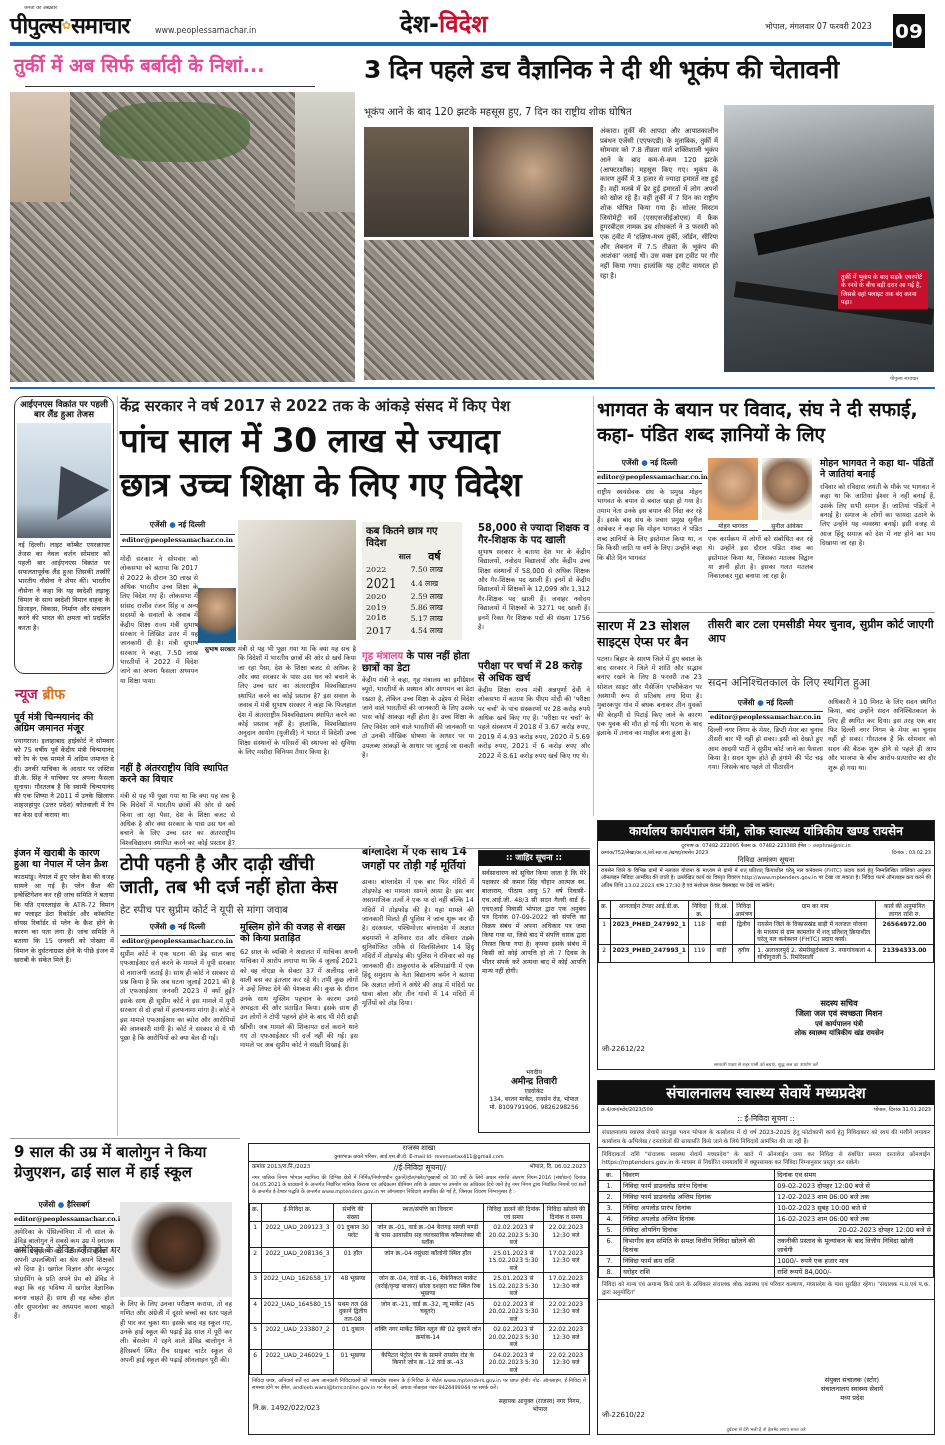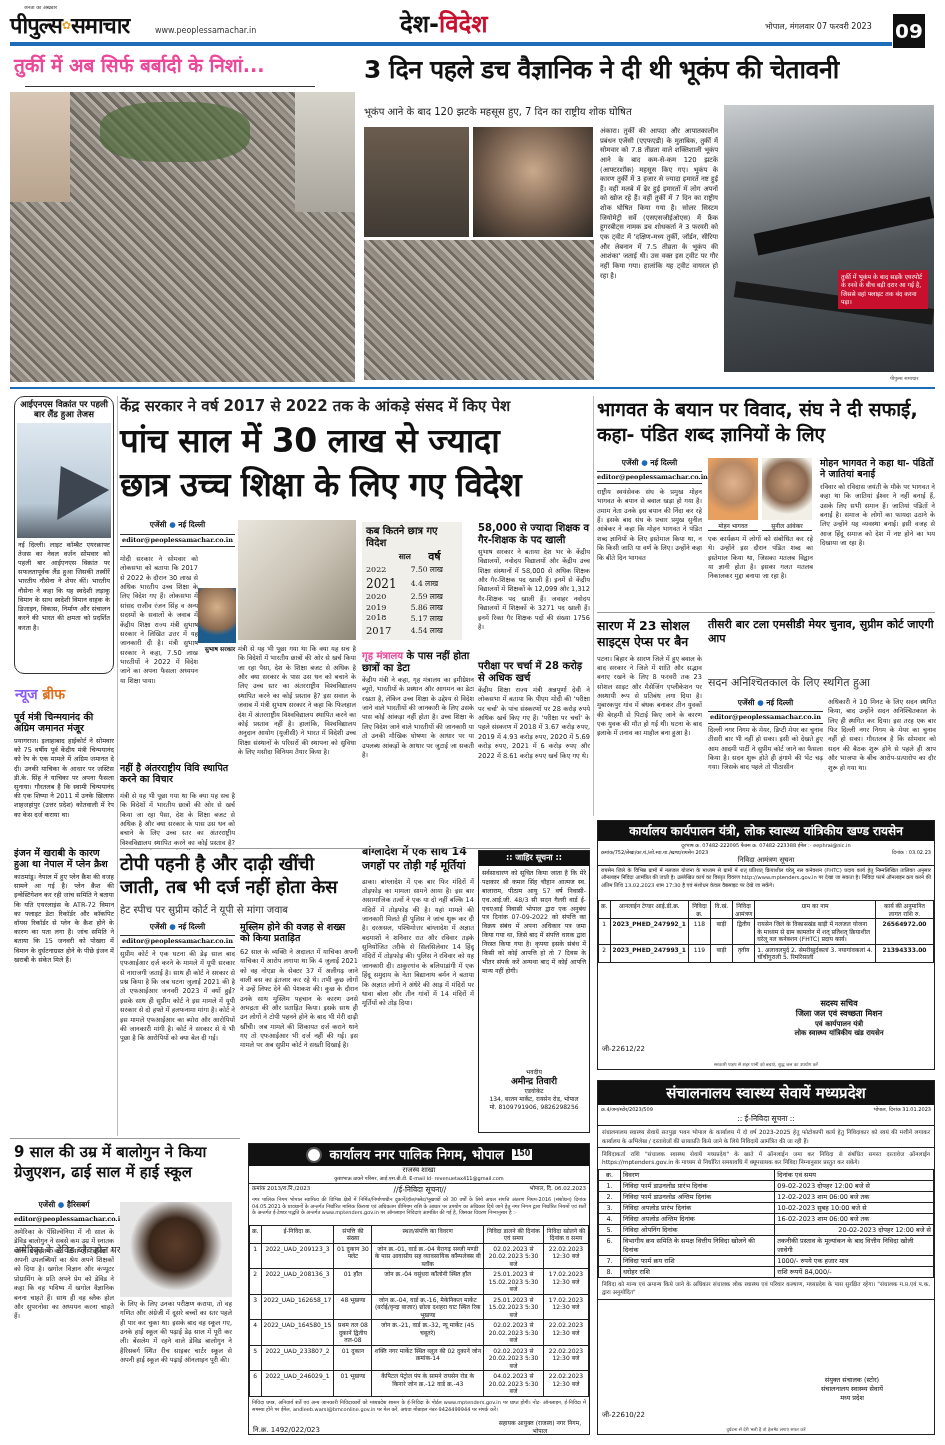--- a/index.html
+++ b/index.html
@@ -65,21 +65,21 @@
 
 <div class="abs" style="left:14px;top:396px;width:100px;height:278px;border:1px solid #333;border-radius:10px;overflow:hidden">
   <div class="hd" style="font-size:8.5px;padding:3px;text-align:center">आईएनएस विक्रांत पर पहली बार लैंड हुआ तेजस</div>
   <div class="photo" style="height:115px;margin:0 2px;background:linear-gradient(#dfe8f0,#b9c9d6 70%,#5a6470)">
     <div style="position:relative;left:25px;top:40px;width:0;height:0;border-left:30px solid transparent;border-right:30px solid transparent;border-bottom:45px solid #3d4550;transform:rotate(-30deg)"></div>
   </div>
   <div class="txt" style="padding:3px;font-size:6.5px;height:130px">नई दिल्ली। लाइट कॉम्बैट एयरक्राफ्ट तेजस का नेवल वर्जन सोमवार को पहली बार आईएनएस विक्रांत पर सफलतापूर्वक लैंड हुआ जिसकी तस्वीरें भारतीय नौसेना ने शेयर कीं। भारतीय नौसेना ने कहा कि यह स्वदेशी लड़ाकू विमान के साथ स्वदेशी विमान वाहक के डिजाइन, विकास, निर्माण और संचालन करने की भारत की क्षमता को प्रदर्शित करता है।</div>
 </div>
 
 <div class="abs" style="left:15px;top:685px;font-size:14px;font-weight:bold;">
-  <span style="color:#8b5cf6">न्यूज</span> <span style="color:#e07020">ब्रीफ</span>
+  <span style="color:#be185d">न्यूज</span> <span style="color:#e07020">ब्रीफ</span>
 </div>
 <div class="abs" style="left:14px;top:712px;width:100px;">
   <div class="hd" style="font-size:9.5px;">पूर्व मंत्री चिन्मयानंद की अग्रिम जमानत मंजूर</div>
   <div class="txt" style="margin-top:3px;height:105px;font-size:6.5px">प्रयागराज। इलाहाबाद हाईकोर्ट ने सोमवार को 75 वर्षीय पूर्व केंद्रीय मंत्री चिन्मयानंद को रेप के एक मामले में अग्रिम जमानत दे दी। उनकी याचिका के आधार पर जस्टिस डी.के. सिंह ने याचिका पर अपना फैसला सुनाया। गौरतलब है कि स्वामी चिन्मयानंद की एक शिष्या ने 2011 में उनके खिलाफ शाहजहांपुर (उत्तर प्रदेश) कोतवाली में रेप का केस दर्ज कराया था।</div>
 </div>
 <div class="abs" style="left:14px;top:848px;width:100px;">
   <div class="hd" style="font-size:9.5px;">इंजन में खराबी के कारण हुआ था नेपाल में प्लेन क्रैश</div>
   <div class="txt" style="margin-top:3px;height:170px;font-size:6.5px">काठमांडू। नेपाल में हुए प्लेन क्रैश की वजह सामने आ गई है। प्लेन क्रैश की इन्वेस्टिगेशन कर रही जांच समिति ने बताया कि यति एयरलाइंस के ATR-72 विमान का फ्लाइट डेटा रिकॉर्डर और कॉकपिट वॉयस रिकॉर्डर से प्लेन के क्रैश होने के कारण का पता लगा है। जांच समिति ने बताया कि 15 जनवरी को पोखरा में विमान के दुर्घटनाग्रस्त होने के पीछे इंजन में खराबी के संकेत मिले हैं।</div>
 </div>
 
@@ -217,25 +217,20 @@
 <div class="abs" style="left:14px;top:1244px;width:222px;font-size:9.5px;color:#333">अमेरिका के डेविड ब्लैकहोल पर करेंगे रिसर्च</div>
 <div class="abs" style="left:14px;top:1200px;width:100px;">
   <div class="byline"><span>एजेंसी</span> <span class="dot">●</span> <span>हैरिसबर्ग</span></div>
   <div class="email" style="margin-top:3px">editor@peoplessamachar.co.in</div>
 </div>
 <div class="abs txt" style="left:14px;top:1228px;width:100px;height:208px;font-size:6.6px">अमेरिका के पेंसिल्वेनिया में नौ साल के डेविड बालोगुन ने सबसे कम उम्र में स्नातक यानी ग्रेजुएशन कर लिया है। डेविड ने अपनी उपलब्धियों का श्रेय अपने शिक्षकों को दिया है। खगोल विज्ञान और कंप्यूटर प्रोग्रामिंग के प्रति अपने प्रेम को डेविड ने कहा कि वह भविष्य में खगोल वैज्ञानिक बनना चाहते हैं। साथ ही वह ब्लैक होल और सुपरनोवा का अध्ययन करना चाहते हैं।</div>
 <div class="abs photo" style="left:120px;top:1202px;width:112px;height:95px;background:radial-gradient(circle at 50% 45%,#5a3b2a,#3a261a 35%,#e6e6e6 60%)"></div>
 <div class="abs txt" style="left:120px;top:1300px;width:112px;height:135px;font-size:6.6px">के लिए के लिए उनका परीक्षण कराया, तो वह गणित और अंग्रेजी में दूसरे बच्चों का स्तर पहले ही पार कर चुका था। इसके बाद वह स्कूल गए, उनके हाई स्कूल की पढ़ाई डेढ़ साल में पूरी कर ली। बेंसलेम में रहने वाले डेविड बालोगुन ने हैरिसबर्ग स्थित रीच साइबर चार्टर स्कूल से अपनी हाई स्कूल की पढ़ाई ऑनलाइन पूरी की।</div>
 
 <div class="abs boxborder" style="left:248px;top:1143px;width:342px;height:292px;">
-  <div class="blkhead" style="font-size:13px;padding:2px 0;display:flex;align-items:center;justify-content:center;gap:8px">
-    <span style="display:inline-block;width:16px;height:16px;border-radius:50%;background:#fff;border:2px solid #555"></span>
-    <span>कार्यालय नगर पालिक निगम, भोपाल</span>
-    <span style="font-size:8px;background:#fff;color:#111;padding:0 2px">150</span>
-  </div>
   <div style="text-align:center;font-size:7px">राजस्व शाखा</div>
   <div style="text-align:center;font-size:5px;border-bottom:1px solid #222;padding-bottom:1px">कुशाभाऊ ठाकरे परिसर, आई.एस.बी.टी. E-mail Id- revenuetax411@gmail.com</div>
   <div style="display:flex;justify-content:space-between;font-size:5.5px;padding:1px 3px">
     <span>क्रमांक 2013/रा.नि./2023</span>
     <span style="font-size:7.5px">//ई-निविदा सूचना//</span>
     <span>भोपाल, दि. 06.02.2023</span>
   </div>
   <div class="txt" style="font-size:5px;padding:0 3px;line-height:1.35;height:28px">नगर पालिक निगम भोपाल स्वामित्व की विभिन्न क्षेत्रों में निर्मित/निर्माणाधीन दुकानें/हॉल/फ्लेट/भूखण्डों को 30 वर्षों के लिये अचल संपत्ति अंतरण नियम-2016 (संशोधन) दिनांक 04.05.2021 के प्रावधानों के अन्तर्गत निर्धारित मासिक किराया एवं अधिकतम प्रीमियम राशि के आधार पर उपयोग का अधिकार दिये जाने हेतु नगर निगम द्वारा निर्धारित नियमों एवं शर्तों के अन्तर्गत ई-टेण्डर पद्धति के अन्तर्गत www.mptenders.gov.in पर ऑनलाइन निविदाएं आमंत्रित की गई है, जिसका विवरण निम्नानुसार है :-</div>
   <table class="tnd" style="margin-top:1px">
     <tbody>

